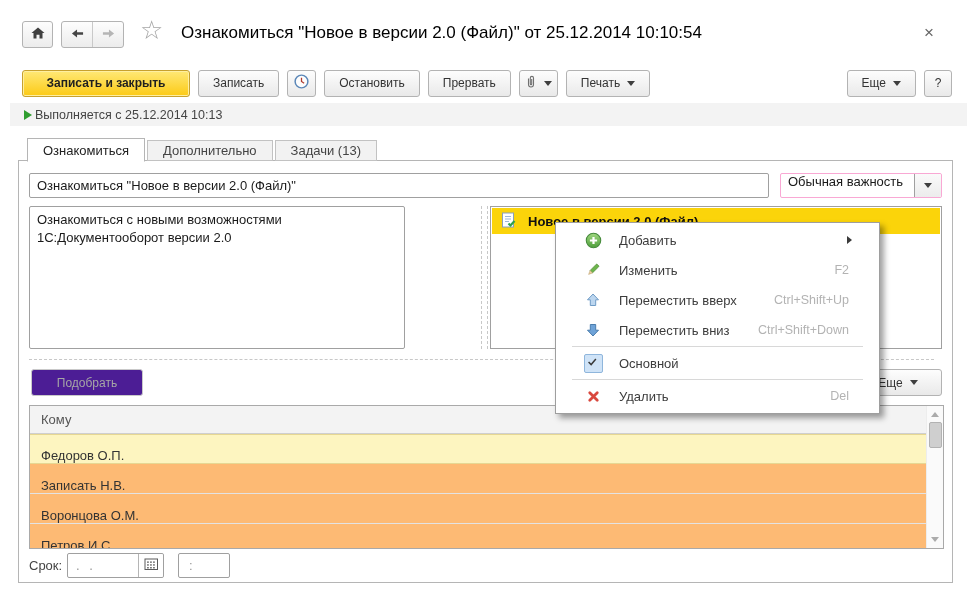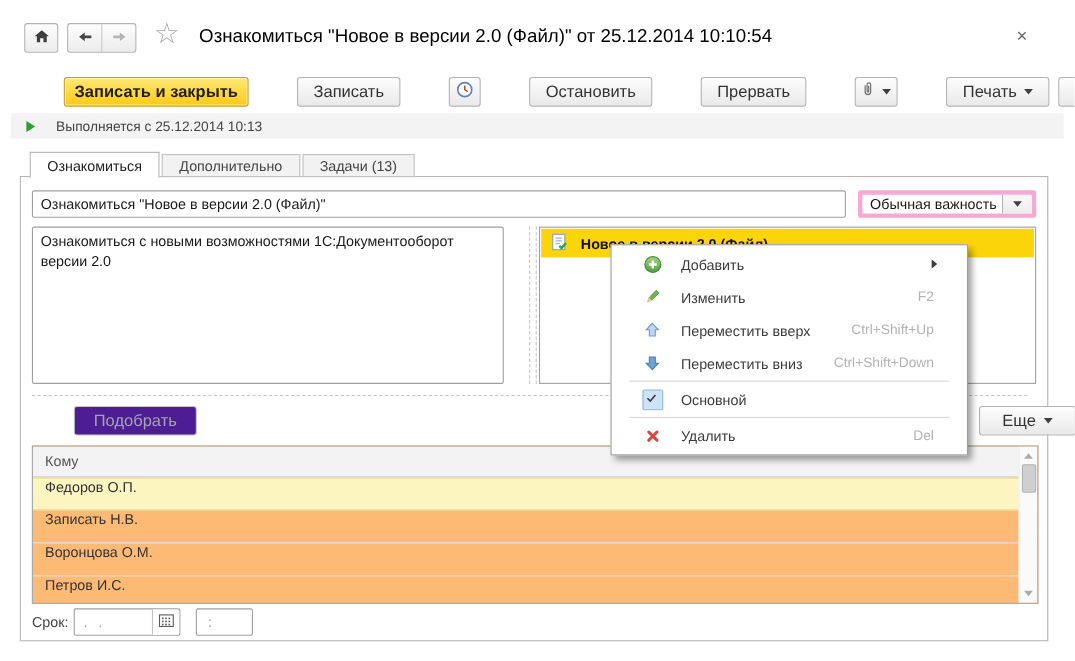--- a/index.html
+++ b/index.html
@@ -21,73 +21,73 @@
   .nav-half.back{border-right:1px solid #c9c9c9;}
   .fav-star{position:absolute;left:140px;top:17px;font-size:26px;color:#a5a5a5;line-height:1;}
   .win-title{position:absolute;left:181px;top:23px;font-size:17px;color:#000;white-space:nowrap;}
   .win-close{position:absolute;left:924px;top:24px;font-size:17px;color:#666;cursor:pointer;line-height:1;}
   
   .toolbar{position:absolute;left:0;top:69px;width:977px;height:28px;display:flex;align-items:center;
     padding:0 25px 0 22px;box-sizing:border-box;gap:8px;}
   .btn{
     height:27px;box-sizing:border-box;display:inline-flex;align-items:center;justify-content:center;
     background:linear-gradient(#fdfdfd,#e9e9e9);border:1px solid #b3b3b3;border-radius:3px;
-    font-family:inherit;font-size:15px;color:#333;padding:0 14px;cursor:pointer;gap:7px;white-space:nowrap;margin-left:36px;
+    font-family:inherit;font-size:12px;color:#333;padding:0 14px;cursor:pointer;gap:7px;white-space:nowrap;
   }
   .btn.primary{
     background:linear-gradient(#ffe876,#fcca15);border:1px solid #c8a12e;font-weight:bold;color:#1f1f1f;
     box-shadow:inset 0 0 0 1px #ffefa0;width:168px;
   }
   .btn.icon-only{padding:0 5px;}
   .caret{width:0;height:0;border-left:4px solid transparent;border-right:4px solid transparent;border-top:5px solid #3f3f3f;display:inline-block;}
   .spacer{margin-left:auto;}
   
   .statusbar{position:absolute;left:10px;top:103px;width:957px;height:23px;background:#f3f3f3;
     display:flex;align-items:center;}
   .play-tri{width:0;height:0;border-top:5px solid transparent;border-bottom:5px solid transparent;
     border-left:8px solid #2f9e2f;margin-left:14px;}
-  .status-text{margin-left:19px;color:#444;font-size:12.5px;}
+  .status-text{margin-left:3px;color:#444;font-size:12.5px;}
   
   .tabs{position:absolute;left:27px;top:138px;height:23px;display:flex;align-items:flex-end;z-index:3;}
   .tab{box-sizing:border-box;padding:0 15px;display:flex;align-items:center;cursor:pointer;
     border:1px solid #c2c2c2;background:#f2f2f2;height:21px;color:#444;margin-right:2px;}
   .tab.active{background:#fff;border-color:#b5b5b5;border-bottom:1px solid #fff;height:24px;margin-bottom:-1px;color:#222;}
   
   .panel{position:absolute;left:18px;top:160px;width:935px;height:423px;border:1px solid #b5b5b5;
     background:#fff;box-sizing:border-box;}
   .field{position:absolute;box-sizing:border-box;border:1px solid #a0a0a0;border-radius:2px;background:#fff;
     font-family:inherit;font-size:13px;color:#1a1a1a;padding:0 7px;}
   .subject-input{left:10px;top:12px;width:740px;height:25px;}
   .combo{left:761px;top:12px;width:162px;height:25px;position:absolute;box-sizing:border-box;
-    border:4px solid #f9a8d4;border-radius:2px;background:#fff;display:flex;align-items:center;}
+    border:1px solid #f9a8d4;border-radius:2px;background:#fff;display:flex;}
   .combo-text{padding-left:7px;flex:1;color:#1a1a1a;}
   .combo-btn{width:26px;align-self:stretch;border-left:1px solid #a0a0a0;background:linear-gradient(#fafafa,#ececec);
     display:flex;align-items:center;justify-content:center;cursor:pointer;border-radius:0 2px 2px 0;}
-  .desc-box{left:10px;top:45px;width:429px;height:143px;position:absolute;box-sizing:border-box;
+  .desc-box{left:10px;top:45px;width:376px;height:143px;position:absolute;box-sizing:border-box;
     border:1px solid #a0a0a0;border-radius:2px;padding:4px 7px;line-height:1.35;color:#1a1a1a;}
   .v-split{position:absolute;left:462px;top:45px;width:7px;height:143px;box-sizing:border-box;
     border-left:1px dashed #c8c8c8;border-right:1px dashed #c8c8c8;cursor:col-resize;}
   .attach-panel{position:absolute;left:471px;top:45px;width:452px;height:143px;box-sizing:border-box;
     border:1px solid #a0a0a0;background:#fff;}
   .attach-row{position:absolute;left:1px;right:1px;top:1px;height:26px;background:#fbd40a;
     display:flex;align-items:center;cursor:pointer;}
   .attach-row .label{margin-left:12px;font-weight:bold;color:#111;}
   .attach-row svg{margin-left:8px;}
   .h-split{position:absolute;left:10px;top:198px;width:905px;height:5px;box-sizing:border-box;
     border-top:1px dashed #c8c8c8;cursor:row-resize;}
   .pick-btn{position:absolute;left:12px;top:208px;width:112px;background:#4c1d95;color:#a6a6a6;
     border-color:#c9c9c9;cursor:default;}
   .more2-btn{position:absolute;left:835px;top:208px;width:88px;}
   
   .table{position:absolute;left:10px;top:244px;width:915px;height:144px;box-sizing:border-box;
     border:1px solid #a9a9a9;overflow:hidden;background:#fdba74;}
   .thead{height:28px;background:#f3f3f3;border-bottom:1px solid #cfcfcf;display:flex;align-items:center;
     color:#555;box-sizing:border-box;}
   .thead span{margin-left:11px;}
-  .trow{height:30px;display:flex;align-items:flex-start;border-bottom:1px solid #e3e3e3;box-sizing:border-box;
+  .trow{height:30px;display:flex;align-items:flex-end;border-bottom:1px solid #e3e3e3;box-sizing:border-box;
     color:#333;cursor:pointer;}
   .trow span{margin-left:11px;}
   .trow.selected{background:#fdf5c0;border-top:1px solid #e6d793;border-bottom:1px solid #e6d793;}
   .vscroll{position:absolute;right:0;top:0;bottom:0;width:16px;background:#fafafa;border-left:1px solid #ededed;}
   .sc-up,.sc-down{position:absolute;left:4px;width:0;height:0;border-left:4px solid transparent;border-right:4px solid transparent;cursor:pointer;}
   .sc-up{top:6px;border-bottom:5px solid #ababab;}
   .sc-down{bottom:6px;border-top:5px solid #ababab;}
   .sc-thumb{position:absolute;left:2px;top:16px;width:11px;height:24px;background:#cfcfcf;
     border:1px solid #b2b2b2;border-radius:2px;cursor:grab;}
   

